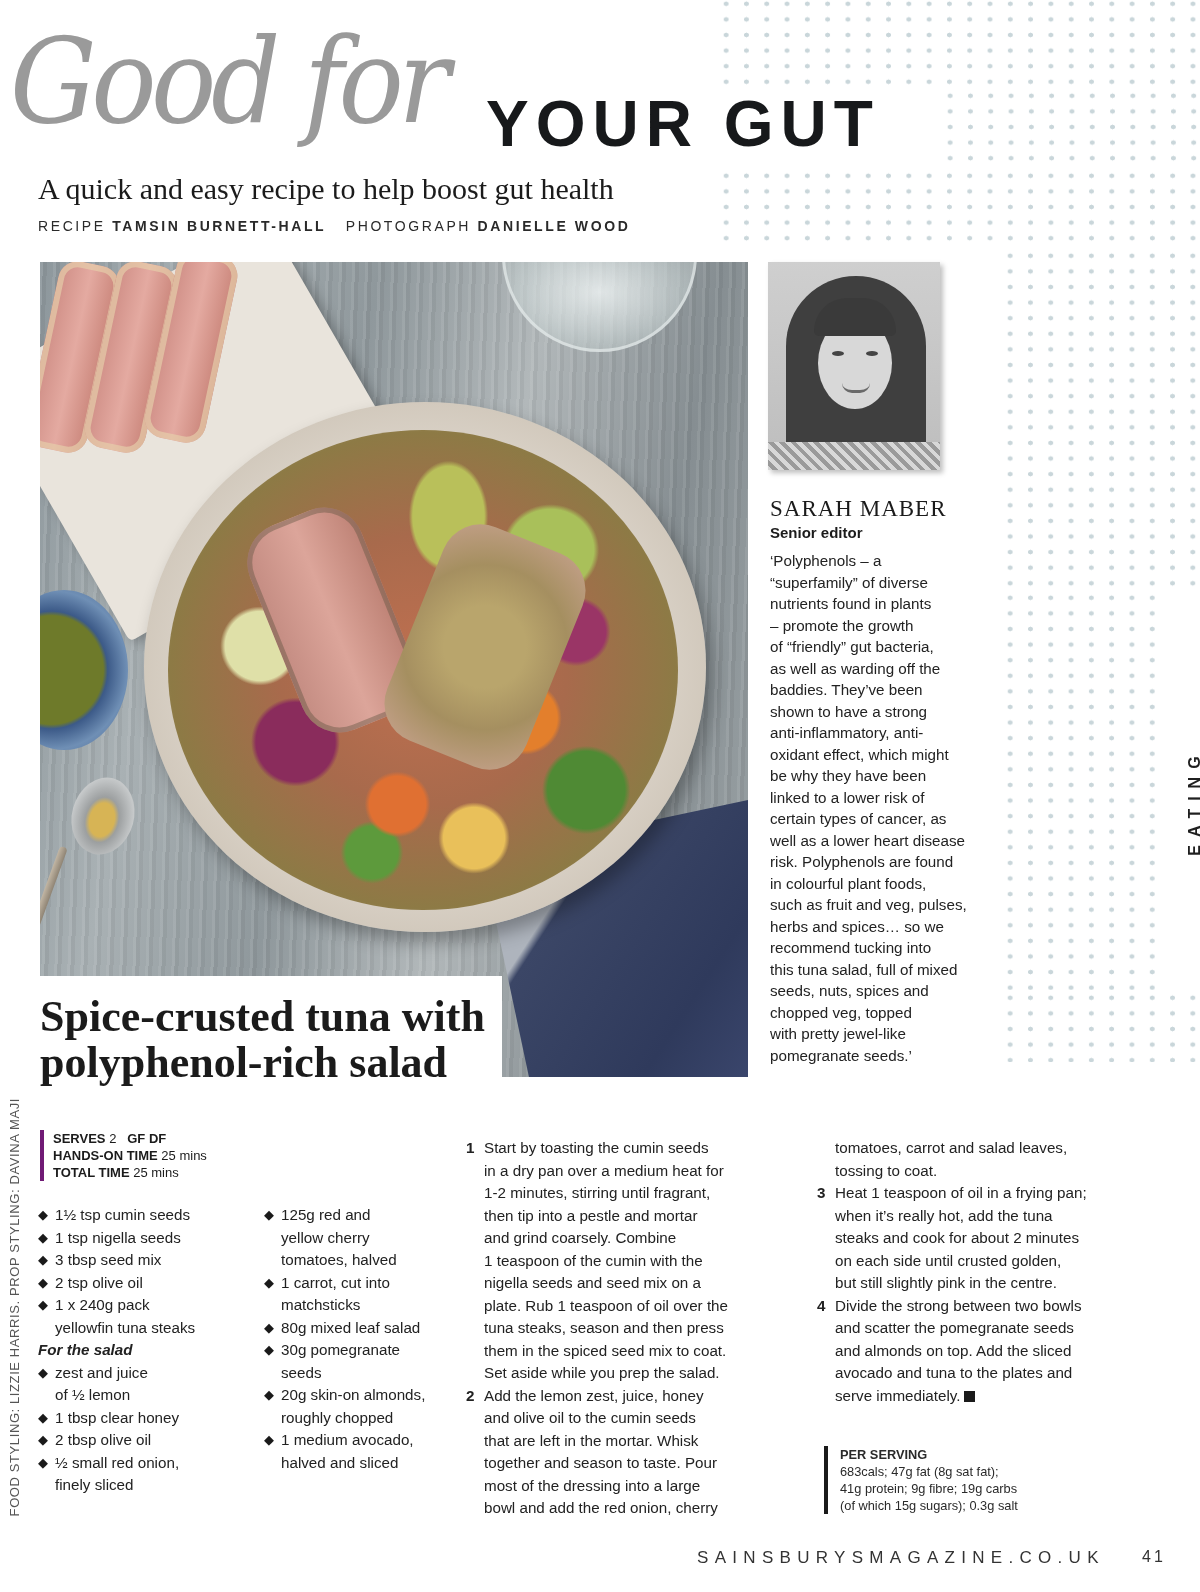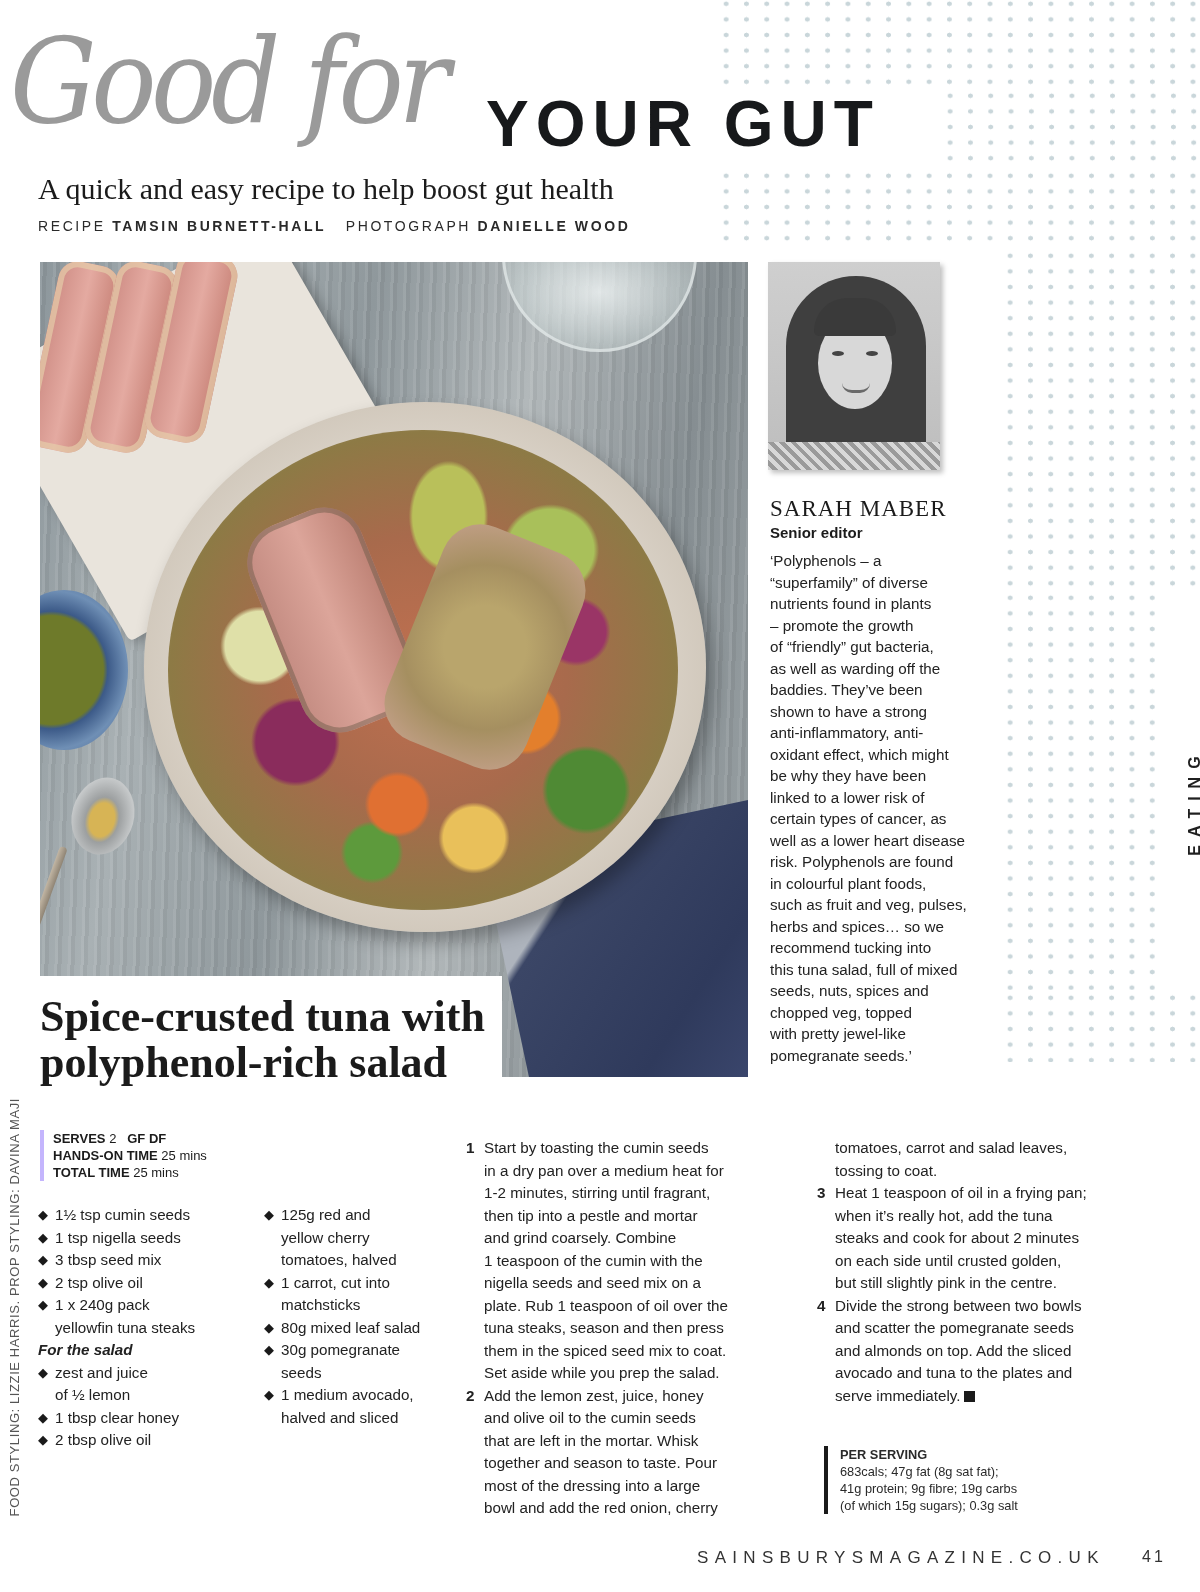--- a/index.html
+++ b/index.html
@@ -65,21 +65,21 @@
 
   .person-name { position: absolute; left: 770px; top: 496px; font-family: "Liberation Serif", serif; font-size: 23px; letter-spacing: 1px; color: #1b1b1b; }
   .person-role { position: absolute; left: 770px; top: 524px; font-family: "Liberation Sans", sans-serif; font-weight: bold; font-size: 15px; color: #1b1b1b; }
   .quote { position: absolute; left: 770px; top: 550px; width: 220px; font-family: "Liberation Sans", sans-serif; font-size: 15.2px; line-height: 21.5px; color: #222; }
   .quote div { white-space: nowrap; }
 
   .section-label { position: absolute; left: 1108px; top: 790px; width: 180px; height: 24px; transform: rotate(-90deg); transform-origin: center; font-family: "Liberation Sans", sans-serif; font-weight: bold; font-size: 16px; letter-spacing: 8px; color: #1f1f1f; text-align: center; }
   .side-credit { position: absolute; left: -200px; top: 1305px; width: 430px; height: 16px; transform: rotate(-90deg); transform-origin: center; font-family: "Liberation Sans", sans-serif; font-size: 13px; letter-spacing: 0.6px; color: #555; text-align: right; white-space: nowrap; }
 
   
-  .meta { position: absolute; left: 40px; top: 1130px; border-left: 4px solid #c4b5fd; padding-left: 9px; font-family: "Liberation Sans", sans-serif; font-size: 13px; line-height: 17px; color: #1b1b1b; }
+  .meta { position: absolute; left: 40px; top: 1130px; border-left: 4px solid #701a75; padding-left: 9px; font-family: "Liberation Sans", sans-serif; font-size: 13px; line-height: 17px; color: #1b1b1b; }
   .meta b { font-weight: bold; }
   .ing-col { position: absolute; font-family: "Liberation Sans", sans-serif; font-size: 15.2px; line-height: 22.5px; color: #222; }
   .ing-col .item { position: relative; padding-left: 17px; }
   .ing-col .item::before { content: "\25C6"; position: absolute; left: 0; top: 0; font-size: 13px; color: #1a1a1a; }
   .ing-col .sub { font-style: italic; font-weight: bold; }
   .col-a { left: 38px; top: 1204px; width: 220px; }
   .col-b { left: 264px; top: 1204px; width: 200px; }
 
   .steps { position: absolute; font-family: "Liberation Sans", sans-serif; font-size: 15.2px; line-height: 22.5px; color: #222; }
   .steps .step { position: relative; padding-left: 18px; }
@@ -208,37 +208,45 @@
     <div class="item">
       <div>zest and juice</div>
       <div>of ½ lemon</div>
     </div>
     <div class="item">
       <div>1 tbsp clear honey</div>
     </div>
     <div class="item">
       <div>2 tbsp olive oil</div>
     </div>
+    <div class="item">
+      <div>½ small red onion,</div>
+      <div>finely sliced</div>
+    </div>
   </div>
 <div class="ing-col col-b" id="ing-b">
     <div class="item">
       <div>125g red and</div>
       <div>yellow cherry</div>
       <div>tomatoes, halved</div>
     </div>
     <div class="item">
       <div>1 carrot, cut into</div>
       <div>matchsticks</div>
     </div>
     <div class="item">
       <div>80g mixed leaf salad</div>
     </div>
     <div class="item">
       <div>30g pomegranate</div>
       <div>seeds</div>
+    </div>
+    <div class="item">
+      <div>20g skin-on almonds,</div>
+      <div>roughly chopped</div>
     </div>
     <div class="item">
       <div>1 medium avocado,</div>
       <div>halved and sliced</div>
     </div>
   </div>
 
 <div class="steps steps-a" id="steps-a">
     <div class="step">
       <span class="num">1</span>

